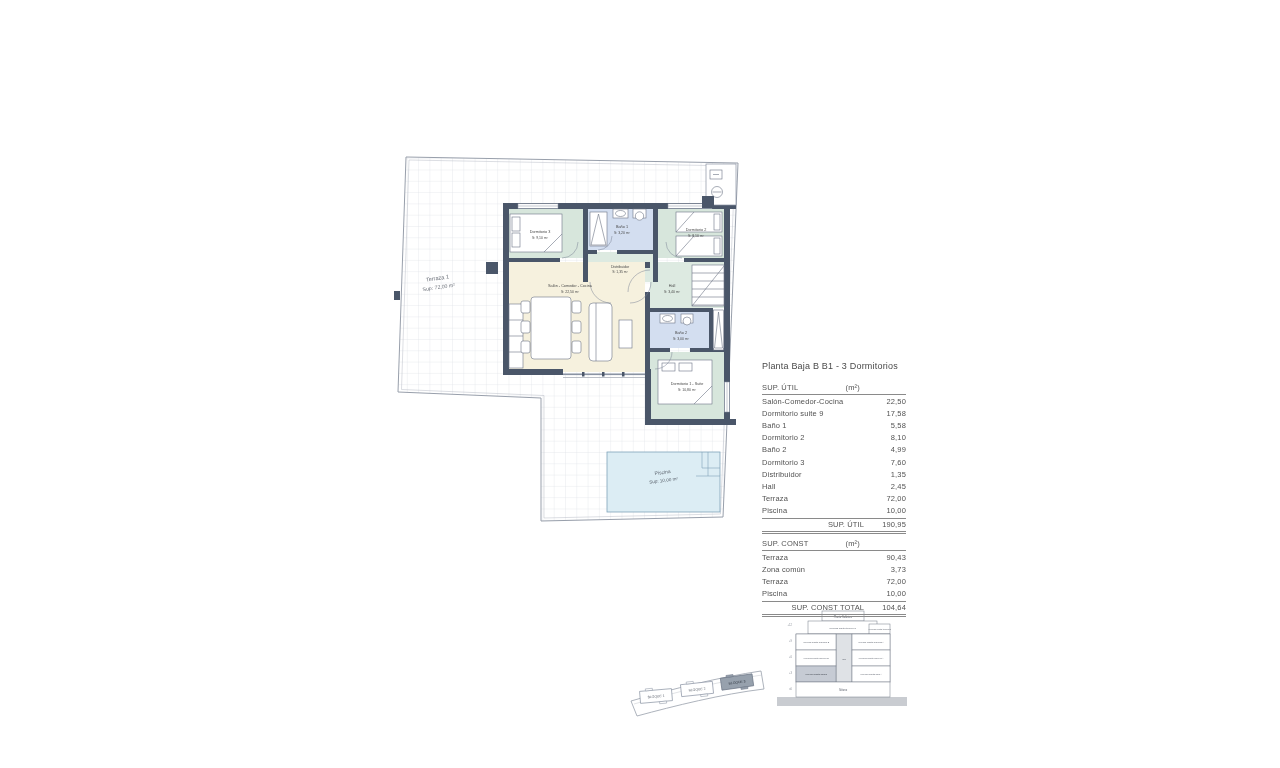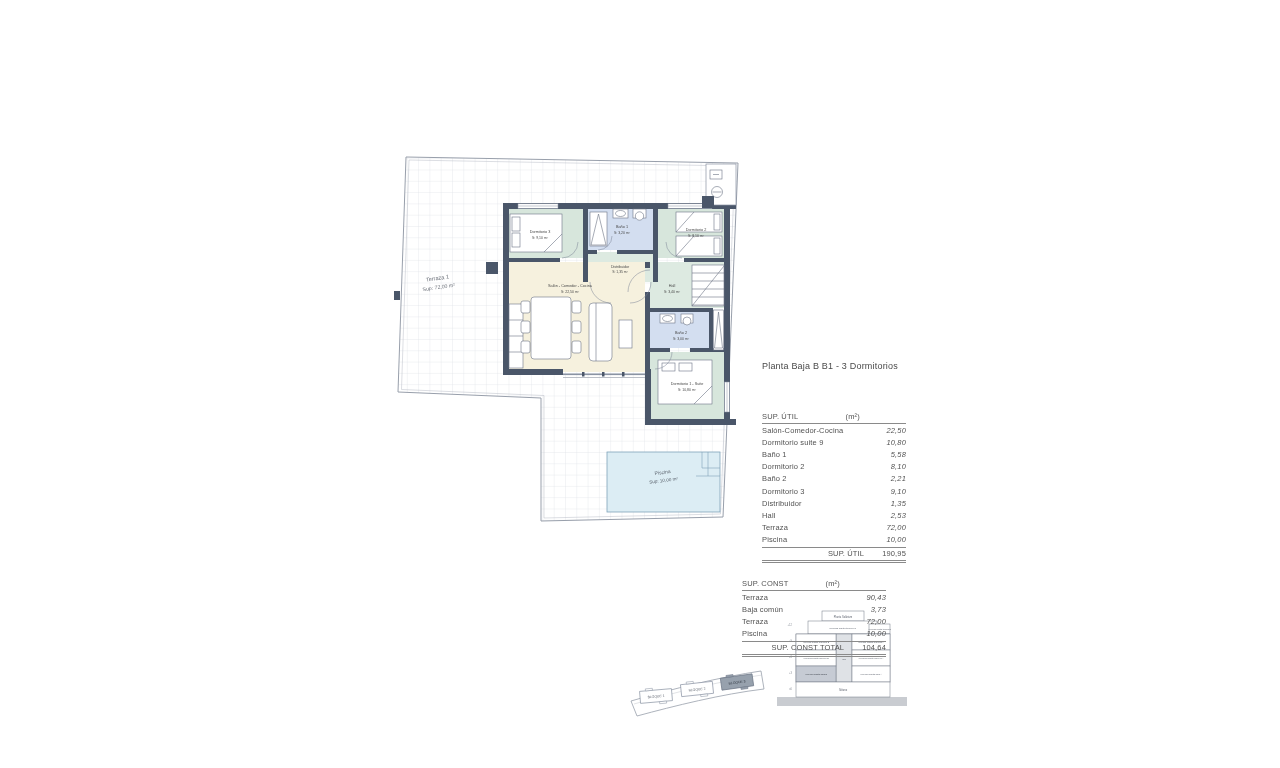--- a/index.html
+++ b/index.html
@@ -1,25 +1,25 @@
 <!DOCTYPE html>
 <html><head>
 <meta charset="utf-8">
 <style>
   html,body{margin:0;padding:0;background:#ffffff;}
   #canvas{position:relative;width:1280px;height:768px;background:#ffffff;overflow:hidden;
           font-family:"Liberation Sans", sans-serif;color:#4a4a4a;}
   svg{position:absolute;left:0;top:0;}
   .panel{position:absolute;}
   .plan-title{font-size:9px;letter-spacing:.2px;color:#4a4a4a;margin-bottom:11px;}
-  .tbl{width:100%;font-size:7.5px;color:#525252;letter-spacing:.15px;margin-top:40px;}
+  .tbl{width:100%;font-size:7.5px;color:#525252;letter-spacing:.15px;}
   .thead{position:relative;border-bottom:1px solid #8a8a8a;padding:1px 0 2px 0;}
   .thead .unit{position:absolute;left:58%;top:1px;}
   .trow{display:flex;justify-content:space-between;padding:1.6px 0;}
-  .trow .val{text-align:left;font-style:italic;}
+  .trow .val{text-align:left;}
   .total{display:flex;justify-content:flex-end;gap:18px;border-top:1px solid #8a8a8a;
          border-bottom:1px solid #8a8a8a;padding:1.6px 0;margin-top:1px;}
   .dbl{border-top:1px solid #8a8a8a;margin-top:1px;height:0;}
   text{font-family:"Liberation Sans", sans-serif;}
 </style>
 </head>
 <body>
 
 <div id="canvas">
 
@@ -285,74 +285,74 @@
     <div class="thead">
       <span>SUP. ÚTIL</span>
       <span class="unit">(m²)</span>
     </div>
     <div class="trow">
           <span>Salón-Comedor-Cocina</span>
           <span class="val">22,50</span>
         </div>
     <div class="trow">
           <span>Dormitorio suite 9</span>
-          <span class="val">10,80</span>
+          <span class="val">17,58</span>
         </div>
     <div class="trow">
           <span>Baño 1</span>
           <span class="val">5,58</span>
         </div>
     <div class="trow">
           <span>Dormitorio 2</span>
           <span class="val">8,10</span>
         </div>
     <div class="trow">
           <span>Baño 2</span>
-          <span class="val">2,21</span>
+          <span class="val">4,99</span>
         </div>
     <div class="trow">
           <span>Dormitorio 3</span>
-          <span class="val">9,10</span>
+          <span class="val">7,60</span>
         </div>
     <div class="trow">
           <span>Distribuidor</span>
           <span class="val">1,35</span>
         </div>
     <div class="trow">
           <span>Hall</span>
-          <span class="val">2,53</span>
+          <span class="val">2,45</span>
         </div>
     <div class="trow">
           <span>Terraza</span>
           <span class="val">72,00</span>
         </div>
     <div class="trow">
           <span>Piscina</span>
           <span class="val">10,00</span>
         </div>
     <div class="total">
       <span>SUP. ÚTIL</span>
           <span>190,95</span>
     </div>
     <div class="dbl"></div>
   </div>
 </div>
 
-<div class="panel" style="left:742px;top:538px;width:144px;">
+<div class="panel" style="left:762px;top:538px;width:144px;">
   <div class="tbl">
     <div class="thead">
       <span>SUP. CONST</span>
       <span class="unit">(m²)</span>
     </div>
     <div class="trow">
           <span>Terraza</span>
           <span class="val">90,43</span>
         </div>
     <div class="trow">
-          <span>Baja común</span>
+          <span>Zona común</span>
           <span class="val">3,73</span>
         </div>
     <div class="trow">
           <span>Terraza</span>
           <span class="val">72,00</span>
         </div>
     <div class="trow">
           <span>Piscina</span>
           <span class="val">10,00</span>
         </div>

